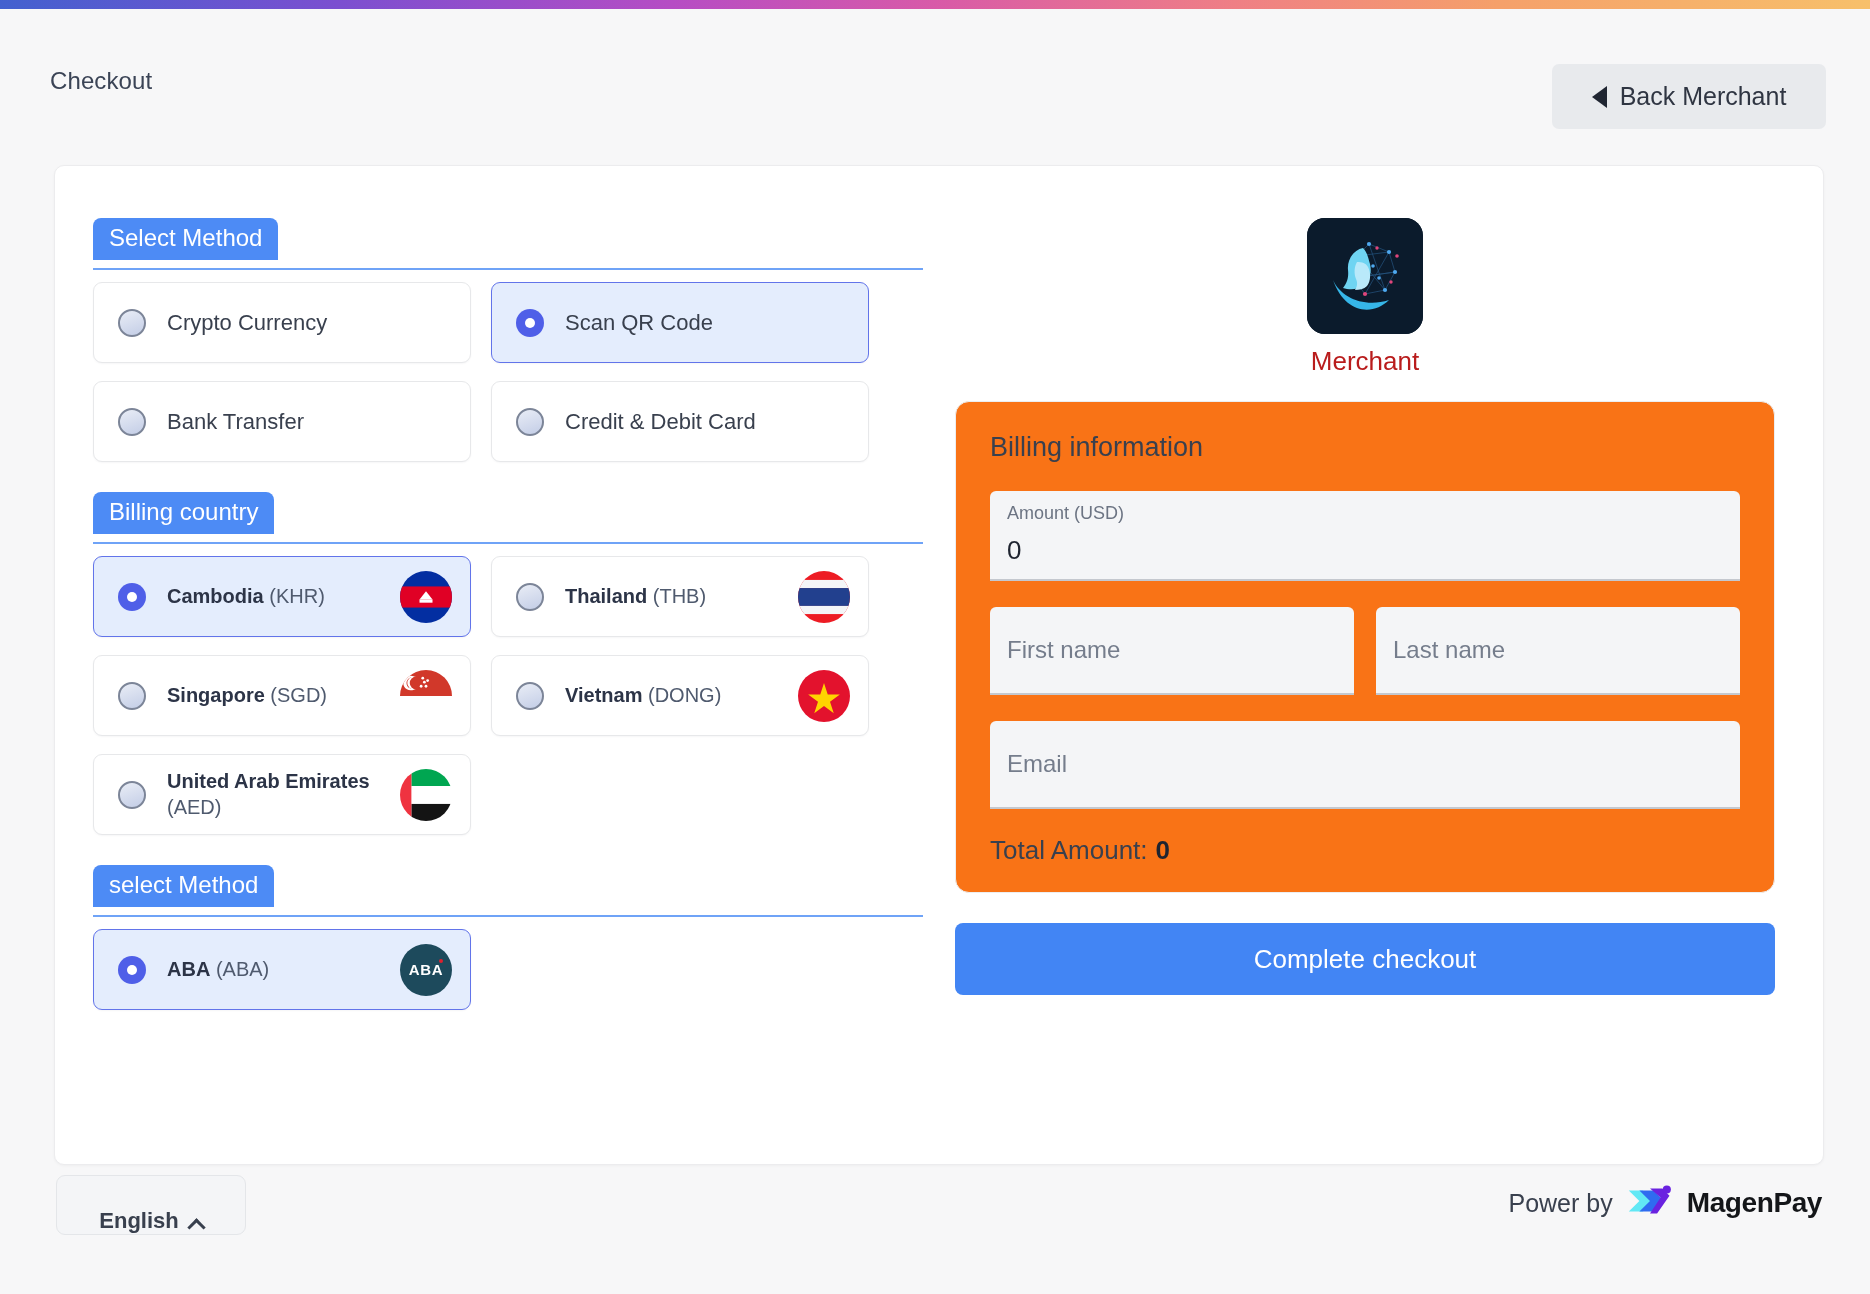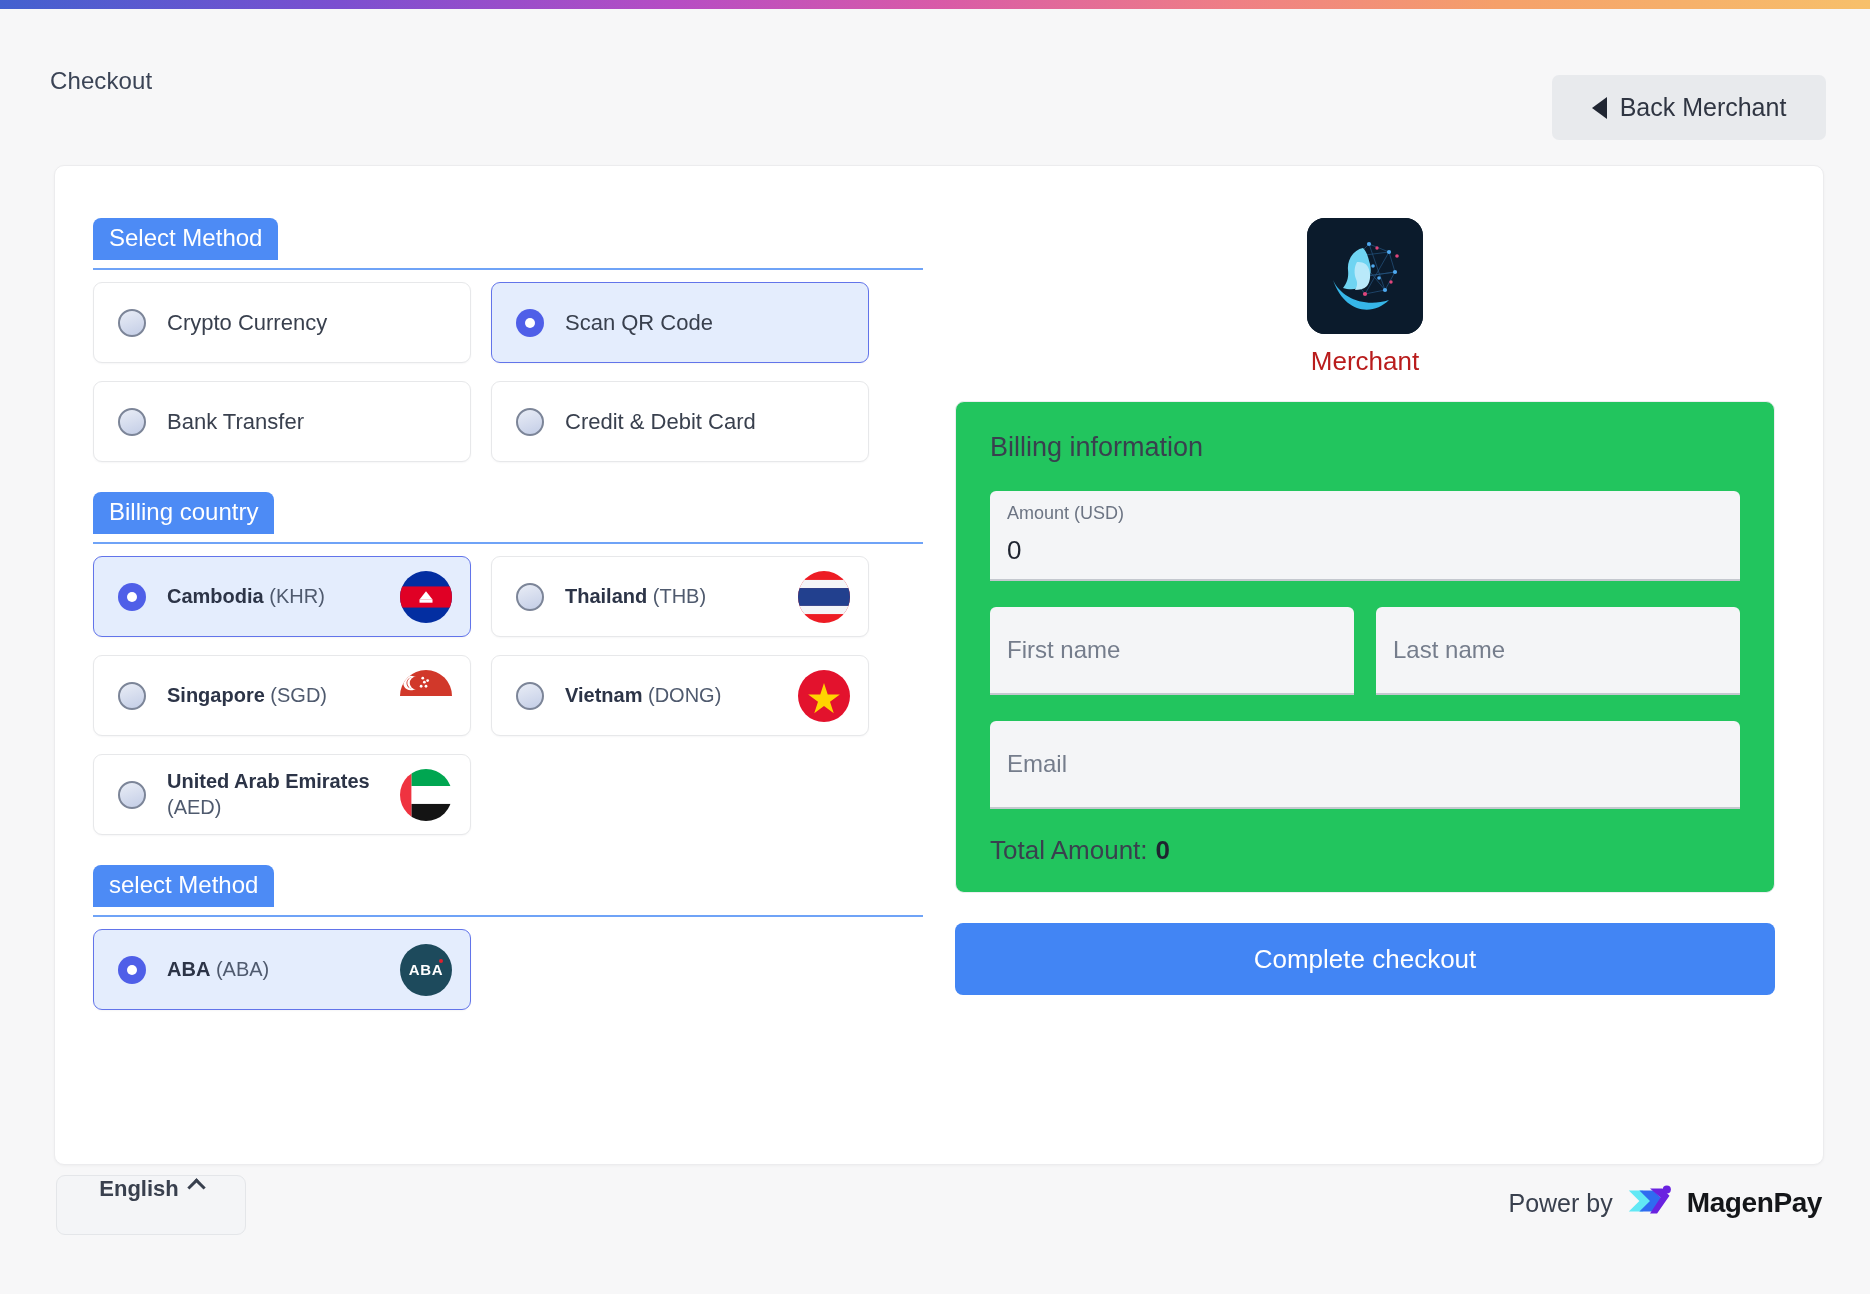--- a/index.html
+++ b/index.html
@@ -29,21 +29,21 @@
   #page-title {
     position: absolute; left: 50px; top: 58px;
     font-size: 24px; font-weight: 400; color: #3b4456;
     letter-spacing: .1px;
   }
   #back-merchant-button {
     position: absolute; right: 44px; top: 55px;
     width: 274px; height: 65px;
     background: #e8eaed; border: none; border-radius: 7px;
     display: flex; align-items: center; justify-content: center;
-    gap: 13px; cursor: pointer; margin-top: 11px;
+    gap: 13px; cursor: pointer;
   }
   #back-merchant-button .btn-label {
     font-size: 25px; color: #2f3542; font-weight: 400;
   }
   .tri-left {
     width: 0; height: 0;
     border-top: 11px solid transparent;
     border-bottom: 11px solid transparent;
     border-right: 15px solid #202632;
   }
@@ -148,23 +148,23 @@
     border-radius: 18px;
     background: #0b1b2c;
     position: relative; overflow: hidden;
   }
   #merchant-name {
     margin-top: 12px; font-size: 26px; color: #b91c1c;
   }
 
   #billing-panel {
     border: 1px solid #eceef0;
-    border-radius: 9px;
+    border-radius: 14px;
     padding: 30px 34px 26px 34px;
-    background: #22c55e;
+    background: #f97316;
   }
   #billing-title {
     font-size: 27px; color: #39404e; margin-bottom: 28px;
   }
 
   .field {
     background: #f4f5f7;
     border-bottom: 2px solid #c4c8cf;
     border-radius: 6px 6px 0 0;
     position: relative;
@@ -202,21 +202,21 @@
   
   #footer {
     position: absolute; left: 0; top: 1175px;
     width: 1870px; height: 110px;
   }
   #language-selector {
     position: absolute; left: 56px; top: 0;
     width: 190px; height: 60px;
     background: #f4f5f7; border: 1px solid #e4e6e9;
     border-radius: 9px;
-    display: flex; align-items: flex-start; justify-content: center;
+    display: flex; align-items: flex-end; justify-content: center;
     gap: 11px; cursor: pointer;
   }
   #language-selector .lang-label { font-size: 22px; color: #39404e; font-weight: 600; }
   .chev-up {
     width: 13px; height: 13px;
     border-left: 3px solid #39404e; border-top: 3px solid #39404e;
     transform: rotate(45deg); margin-top: 5px;
   }
   #powered-by {
     position: absolute; right: 48px; top: 8px;

